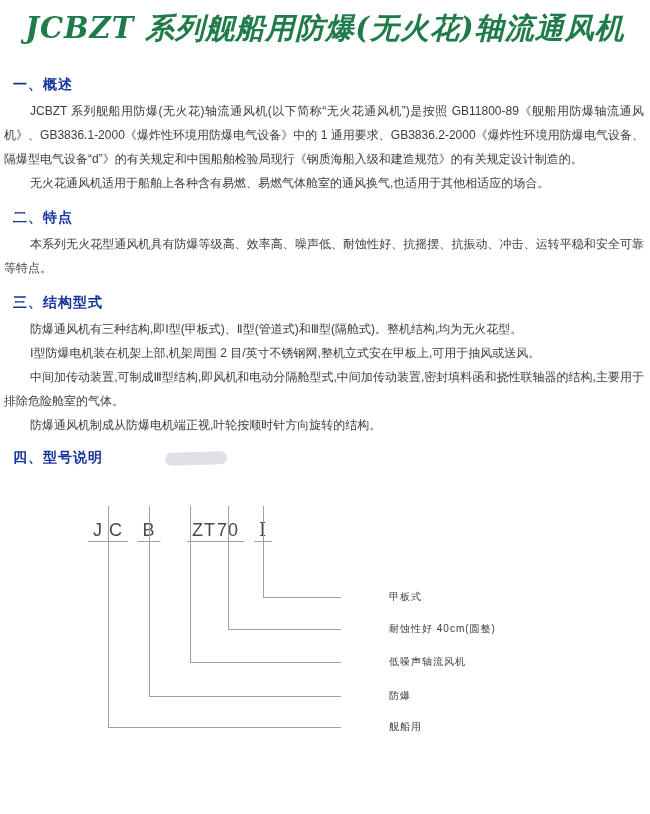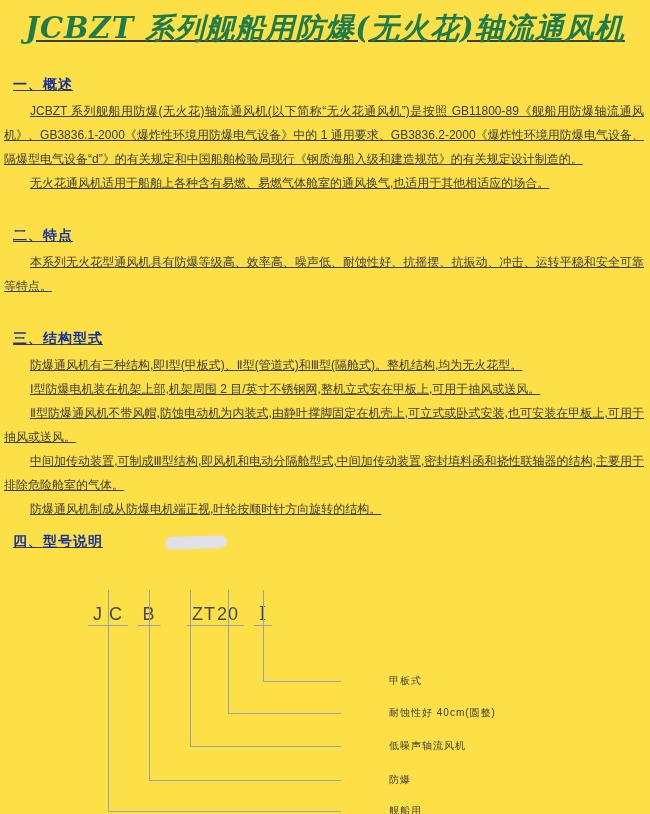--- a/index.html
+++ b/index.html
@@ -1,24 +1,23 @@
 <!DOCTYPE html>
 <html style="--title-green: #1f7c4a; --heading-blue: #16339c; --diagram-line: #93a3b4; --smudge-gray: #e0e0e6;"><head>
 <meta charset="utf-8">
 <style>
   html,body{margin:0;padding:0;background:#e8e8e8;}
   .page{
     position:relative;
     width:650px;height:814px;
     margin:0 auto;
-    background:#fde047;
+    background:#ffffff;
     overflow:hidden;
     font-family:"Liberation Sans",sans-serif;
     color:#3d3d3d;
-    text-decoration:underline;
   }
   .doc-title{
     margin:6px 10px 0 10px;
     text-align:center;
     font-family:"DejaVu Serif",serif;
     font-style:italic;
     font-weight:bold;
     font-size:29px;
     line-height:44px;
     color:var(--title-green,#1f7c4a);
@@ -26,21 +25,21 @@
     white-space:nowrap;
   }
   .sec-heading{
     margin:22px 0 0 13px;
     font-size:14px;
     line-height:25px;
     font-weight:bold;
     color:var(--heading-blue,#16339c);
     letter-spacing:1px;
   }
-  .sec-heading.tight{margin-top:28px;}
+  .sec-heading.tight{margin-top:10px;}
   .sec-heading.last{margin-top:8px;}
   .body-par{
     margin:0 6px 0 4px;
     font-size:12px;
     line-height:24px;
     text-indent:26px;
     text-align:justify;
     color:#3d3d3d;
   }
   .first-par{margin-top:2px;}
@@ -114,31 +113,30 @@
   <h2 class="sec-heading">一、概述</h2>
   <p class="body-par first-par">JCBZT 系列舰船用防爆(无火花)轴流通风机(以下简称“无火花通风机”)是按照 GB11800-89《舰船用防爆轴流通风机》、GB3836.1-2000《爆炸性环境用防爆电气设备》中的 1 通用要求、GB3836.2-2000《爆炸性环境用防爆电气设备、隔爆型电气设备“d”》的有关规定和中国船舶检验局现行《钢质海船入级和建造规范》的有关规定设计制造的。</p>
   <p class="body-par">无火花通风机适用于船舶上各种含有易燃、易燃气体舱室的通风换气,也适用于其他相适应的场合。</p>
 
   <h2 class="sec-heading tight">二、特点</h2>
   <p class="body-par first-par">本系列无火花型通风机具有防爆等级高、效率高、噪声低、耐蚀性好、抗摇摆、抗振动、冲击、运转平稳和安全可靠等特点。</p>
 
   <h2 class="sec-heading tight">三、结构型式</h2>
   <p class="body-par first-par">防爆通风机有三种结构,即Ⅰ型(甲板式)、Ⅱ型(管道式)和Ⅲ型(隔舱式)。整机结构,均为无火花型。</p>
   <p class="body-par">Ⅰ型防爆电机装在机架上部,机架周围 2 目/英寸不锈钢网,整机立式安在甲板上,可用于抽风或送风。</p>
-  <p class="body-par">Ⅱ型防爆通风机不带风帽,防蚀电动机为内装式,由静叶撑脚固定在机壳上,可立式或卧式安装,也可安装在甲板上,可用于抽风或送风。</p>
   <p class="body-par">中间加传动装置,可制成Ⅲ型结构,即风机和电动分隔舱型式,中间加传动装置,密封填料函和挠性联轴器的结构,主要用于排除危险舱室的气体。</p>
   <p class="body-par">防爆通风机制成从防爆电机端正视,叶轮按顺时针方向旋转的结构。</p>
 
   <h2 class="sec-heading last"><span>四、型号说明</span><span class="smudge"></span></h2>
 
   <div class="diagram">
     <span class="code c-jc">J C</span>
     <span class="code c-b">B</span>
     <span class="code c-zt">ZT</span>
-    <span class="code c-40">20</span>
+    <span class="code c-40">70</span>
     <span class="code c-i">Ⅰ</span>
 
     <div class="vline v-jc"></div>
     <div class="vline v-b"></div>
     <div class="vline v-zt"></div>
     <div class="vline v-40"></div>
     <div class="vline v-i"></div>
 
     <div class="hline h-i"></div>
     <div class="hline h-40"></div>

